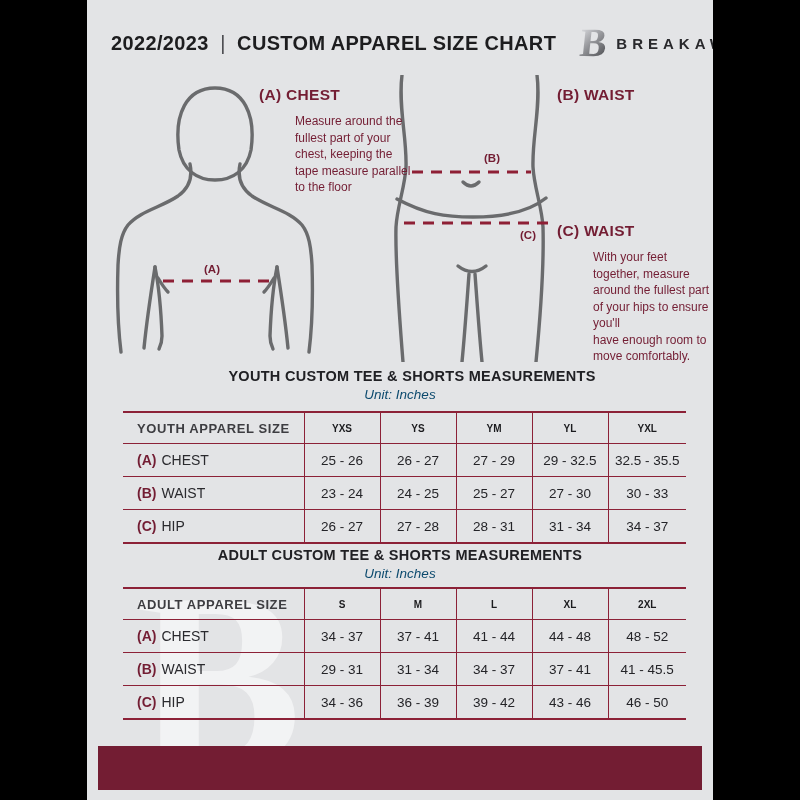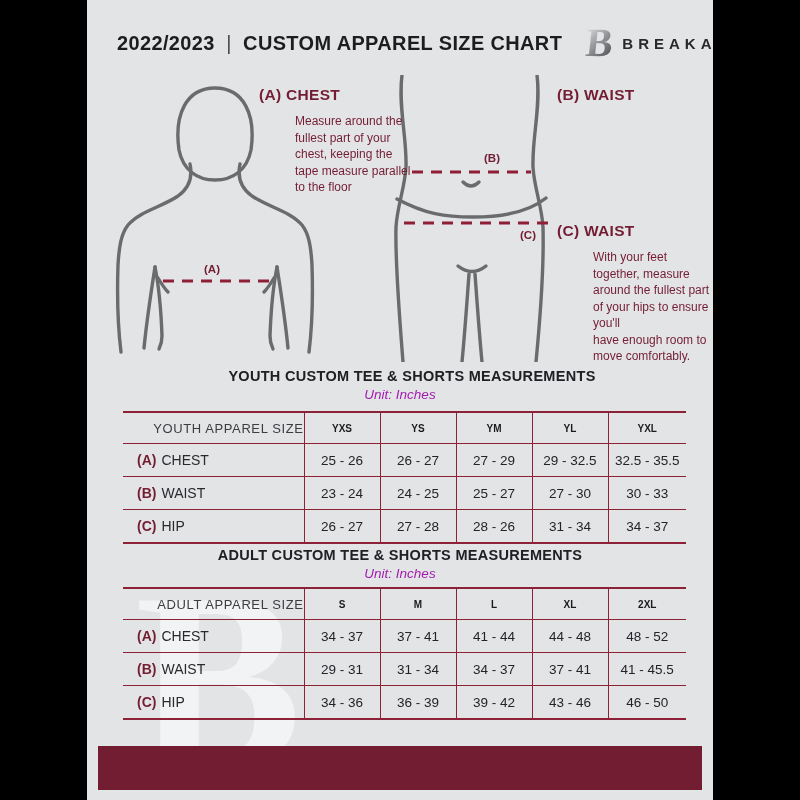--- a/index.html
+++ b/index.html
@@ -2,21 +2,21 @@
 <html style="--maroon: #731d33; --table_line: #8c2137; --dash_line: #8e1f35; --page_bg: #e3e4e6; --figure_stroke: #6a6b6d; --ink: #1d1d1f;"><head>
 <meta charset="utf-8">
 <style>
   html,body{margin:0;padding:0;background:#000;}
   .stage{position:relative;width:800px;height:800px;background:#000;overflow:hidden;
          font-family:"Liberation Sans","DejaVu Sans",sans-serif;}
   .page{position:absolute;left:87px;top:0;width:626px;height:800px;
         background:var(--page_bg,#e3e4e6);overflow:hidden;}
 
   
-  .page-header{position:absolute;left:30px;right:24px;top:26px;display:flex;
+  .page-header{position:absolute;left:24px;right:24px;top:26px;display:flex;
                justify-content:space-between;align-items:center;z-index:3;}
   .doc-title{font-size:21px;font-weight:800;letter-spacing:.4px;color:var(--ink,#1d1d1f);
              transform:scaleX(.95);transform-origin:left center;white-space:nowrap;}
   .doc-title .pipe{font-weight:400;color:#4a4a4e;margin:0 12px;}
   .brand{display:flex;align-items:center;gap:10px;}
   .logo-b{font-family:"Liberation Serif","DejaVu Serif",serif;font-weight:700;font-size:40px;
           line-height:.85;color:#85868a;background:linear-gradient(135deg,#cfd0d4 10%,#97989c 45%,#55565a 90%);
           -webkit-background-clip:text;background-clip:text;-webkit-text-fill-color:transparent;
           transform:skewX(-6deg);}
   .brand-name{font-size:15px;font-weight:700;letter-spacing:5px;color:#29292c;}
@@ -32,37 +32,37 @@
   .marker{position:absolute;z-index:2;width:40px;text-align:center;
           font-size:11.5px;font-weight:800;color:var(--maroon,#731d33);}
   .marker-a{left:105px;top:263px;}
   .marker-b{left:385px;top:152px;}
   .marker-c{left:421px;top:229px;}
 
   
   .tbl-title{position:absolute;left:0;right:0;text-align:center;z-index:2;
              font-size:14.5px;font-weight:700;letter-spacing:.3px;color:#202024;}
   .tbl-unit{position:absolute;left:0;right:0;text-align:center;z-index:2;
-            font-size:13.5px;font-style:italic;color:#a21caf;}
+            font-size:13.5px;font-style:italic;color:#0c4a6e;}
   .youth-title{top:368px;padding-left:24px;} .youth-unit{top:387px;}
   .adult-title{top:547px;} .adult-unit{top:566px;}
 
   
   table.size-table{position:absolute;left:36px;width:563px;border-collapse:collapse;
        table-layout:fixed;z-index:2;
        border-top:2px solid var(--table_line,#8c2137);
        border-bottom:2px solid var(--table_line,#8c2137);}
   .youth-table{top:411px;} .adult-table{top:587px;}
   .size-table th,.size-table td{padding:0;vertical-align:middle;background:transparent;}
   .size-table th{height:30px;border-bottom:1.5px solid var(--table_line,#8c2137);}
   .size-table td{height:32px;}
   .size-table tbody tr:not(:last-child) td{border-bottom:1.5px solid var(--table_line,#8c2137);}
   .size-table th + th,.size-table td + td{border-left:1.5px solid var(--table_line,#8c2137);}
-  th.label-col{font-size:13px;font-weight:400;letter-spacing:.6px;color:#3d3d41;
-               text-align:right;padding-left:14px;}
+  th.label-col{font-size:13px;font-weight:700;letter-spacing:.6px;color:#3d3d41;
+               text-align:left;padding-left:14px;}
   th.size-col{font-size:10px;font-weight:700;color:#1b1b1e;text-align:center;}
   td.value-cell{font-size:13.5px;color:#242428;text-align:center;}
   td.row-label{text-align:left;padding-left:14px;font-size:14px;color:#2a2a2e;}
   td.row-label .prefix{color:var(--maroon,#731d33);font-weight:800;margin-right:5px;}
 
   
   .watermark{position:absolute;left:48px;top:556px;z-index:0;line-height:1;
              font-family:"Liberation Serif","DejaVu Serif",serif;font-weight:700;
              font-size:250px;color:rgba(255,255,255,.55);}
   .footer-bar{position:absolute;left:11px;top:746px;width:604px;height:44px;
@@ -176,21 +176,21 @@
           <td class="value-cell">23 - 24</td>
           <td class="value-cell">24 - 25</td>
           <td class="value-cell">25 - 27</td>
           <td class="value-cell">27 - 30</td>
           <td class="value-cell">30 - 33</td>
         </tr>
         <tr>
           <td class="row-label"><span class="prefix">(C)</span><span>HIP</span></td>
           <td class="value-cell">26 - 27</td>
           <td class="value-cell">27 - 28</td>
-          <td class="value-cell">28 - 26</td>
+          <td class="value-cell">28 - 31</td>
           <td class="value-cell">31 - 34</td>
           <td class="value-cell">34 - 37</td>
         </tr>
       </tbody>
     </table>
 
     <div class="tbl-title adult-title">ADULT CUSTOM TEE &amp; SHORTS MEASUREMENTS</div>
     <div class="tbl-unit adult-unit">Unit: Inches</div>
     <table class="size-table adult-table">
       <colgroup>

